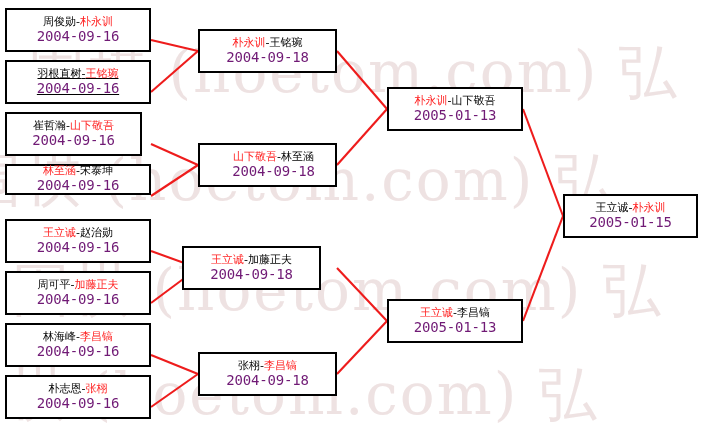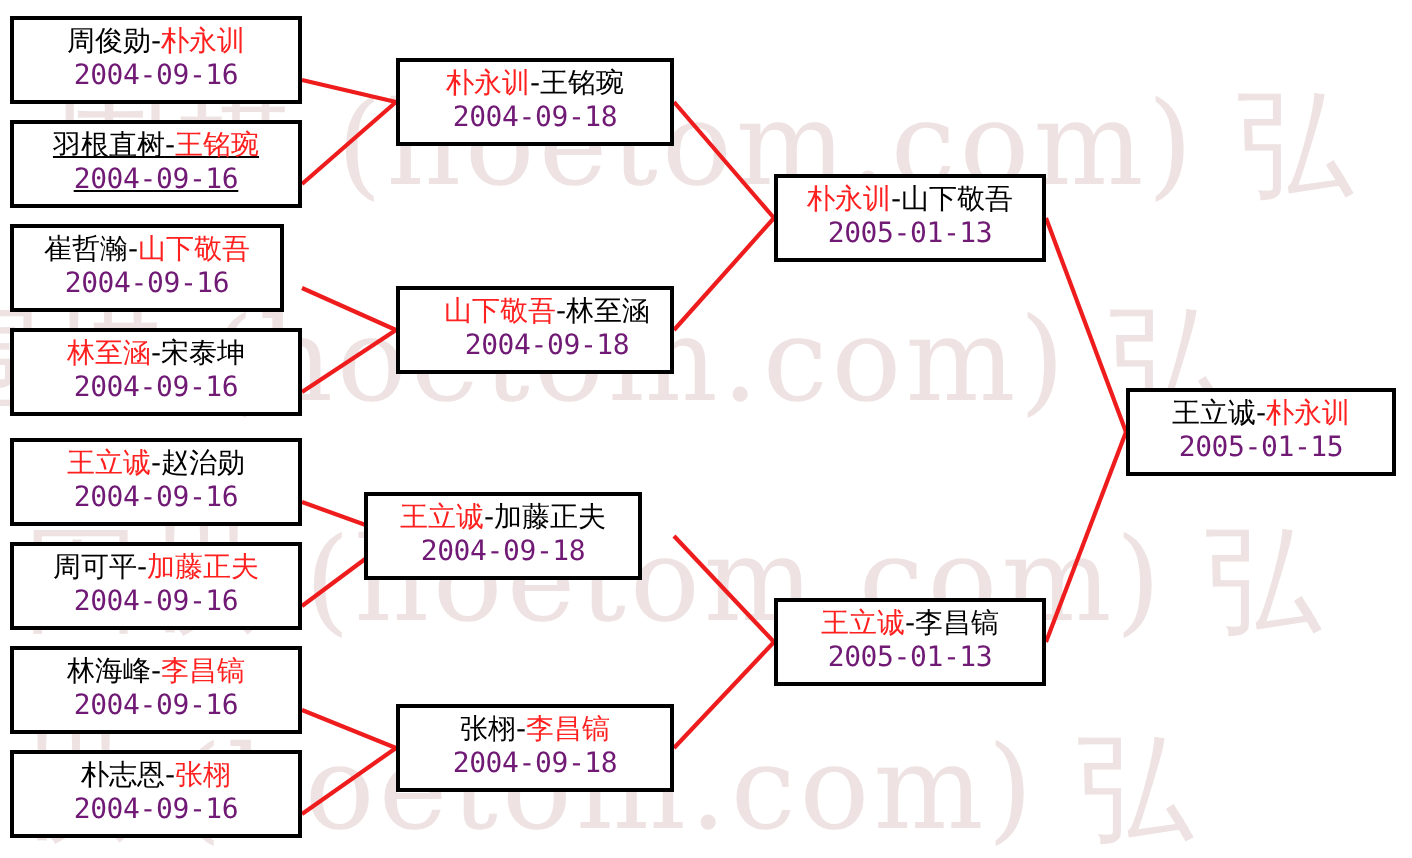--- a/index.html
+++ b/index.html
@@ -39,21 +39,21 @@
     position:absolute;z-index:2;
     box-sizing:border-box;
     background:#ffffff;
     border:2px solid #000000;
     display:flex;flex-direction:column;
     align-items:center;justify-content:center;
     line-height:1.12;
   }
   .pair{
     white-space:nowrap;
-    font-size:14px;
+    font-size:11px;
     color:#000000;
     font-family:"DejaVu Sans","Liberation Sans",sans-serif;
   }
   .pair .w{color:#ff2020;}
   .pair .sep{color:#000000;}
   .date{
     white-space:nowrap;
     font-size:14px;
     color:#701a75;
     font-family:"DejaVu Sans Mono","Liberation Mono",monospace;
@@ -102,21 +102,21 @@
         <div class="date">2004-09-16</div>
       </div>
       <div class="match" style="left: 5px; top: 60px; width: 146px; height: 44px; text-decoration: underline;">
         <div class="pair"><span class="">羽根直树</span><span class="sep">-</span><span class="w">王铭琬</span></div>
         <div class="date">2004-09-16</div>
       </div>
       <div class="match" style="left: 5px; top: 112px; width: 137px; height: 44px;">
         <div class="pair"><span class="">崔哲瀚</span><span class="sep">-</span><span class="w">山下敬吾</span></div>
         <div class="date">2004-09-16</div>
       </div>
-      <div class="match" style="left: 5px; top: 164px; width: 146px; height: 44px;">
+      <div class="match" style="left: 5px; top: 164px; width: 146px; height: 31px;">
         <div class="pair"><span class="w">林至涵</span><span class="sep">-</span><span class="">宋泰坤</span></div>
         <div class="date">2004-09-16</div>
       </div>
       <div class="match" style="left: 5px; top: 219px; width: 146px; height: 44px;">
         <div class="pair"><span class="w">王立诚</span><span class="sep">-</span><span class="">赵治勋</span></div>
         <div class="date">2004-09-16</div>
       </div>
       <div class="match" style="left: 5px; top: 271px; width: 146px; height: 44px;">
         <div class="pair"><span class="">周可平</span><span class="sep">-</span><span class="w">加藤正夫</span></div>
         <div class="date">2004-09-16</div>

